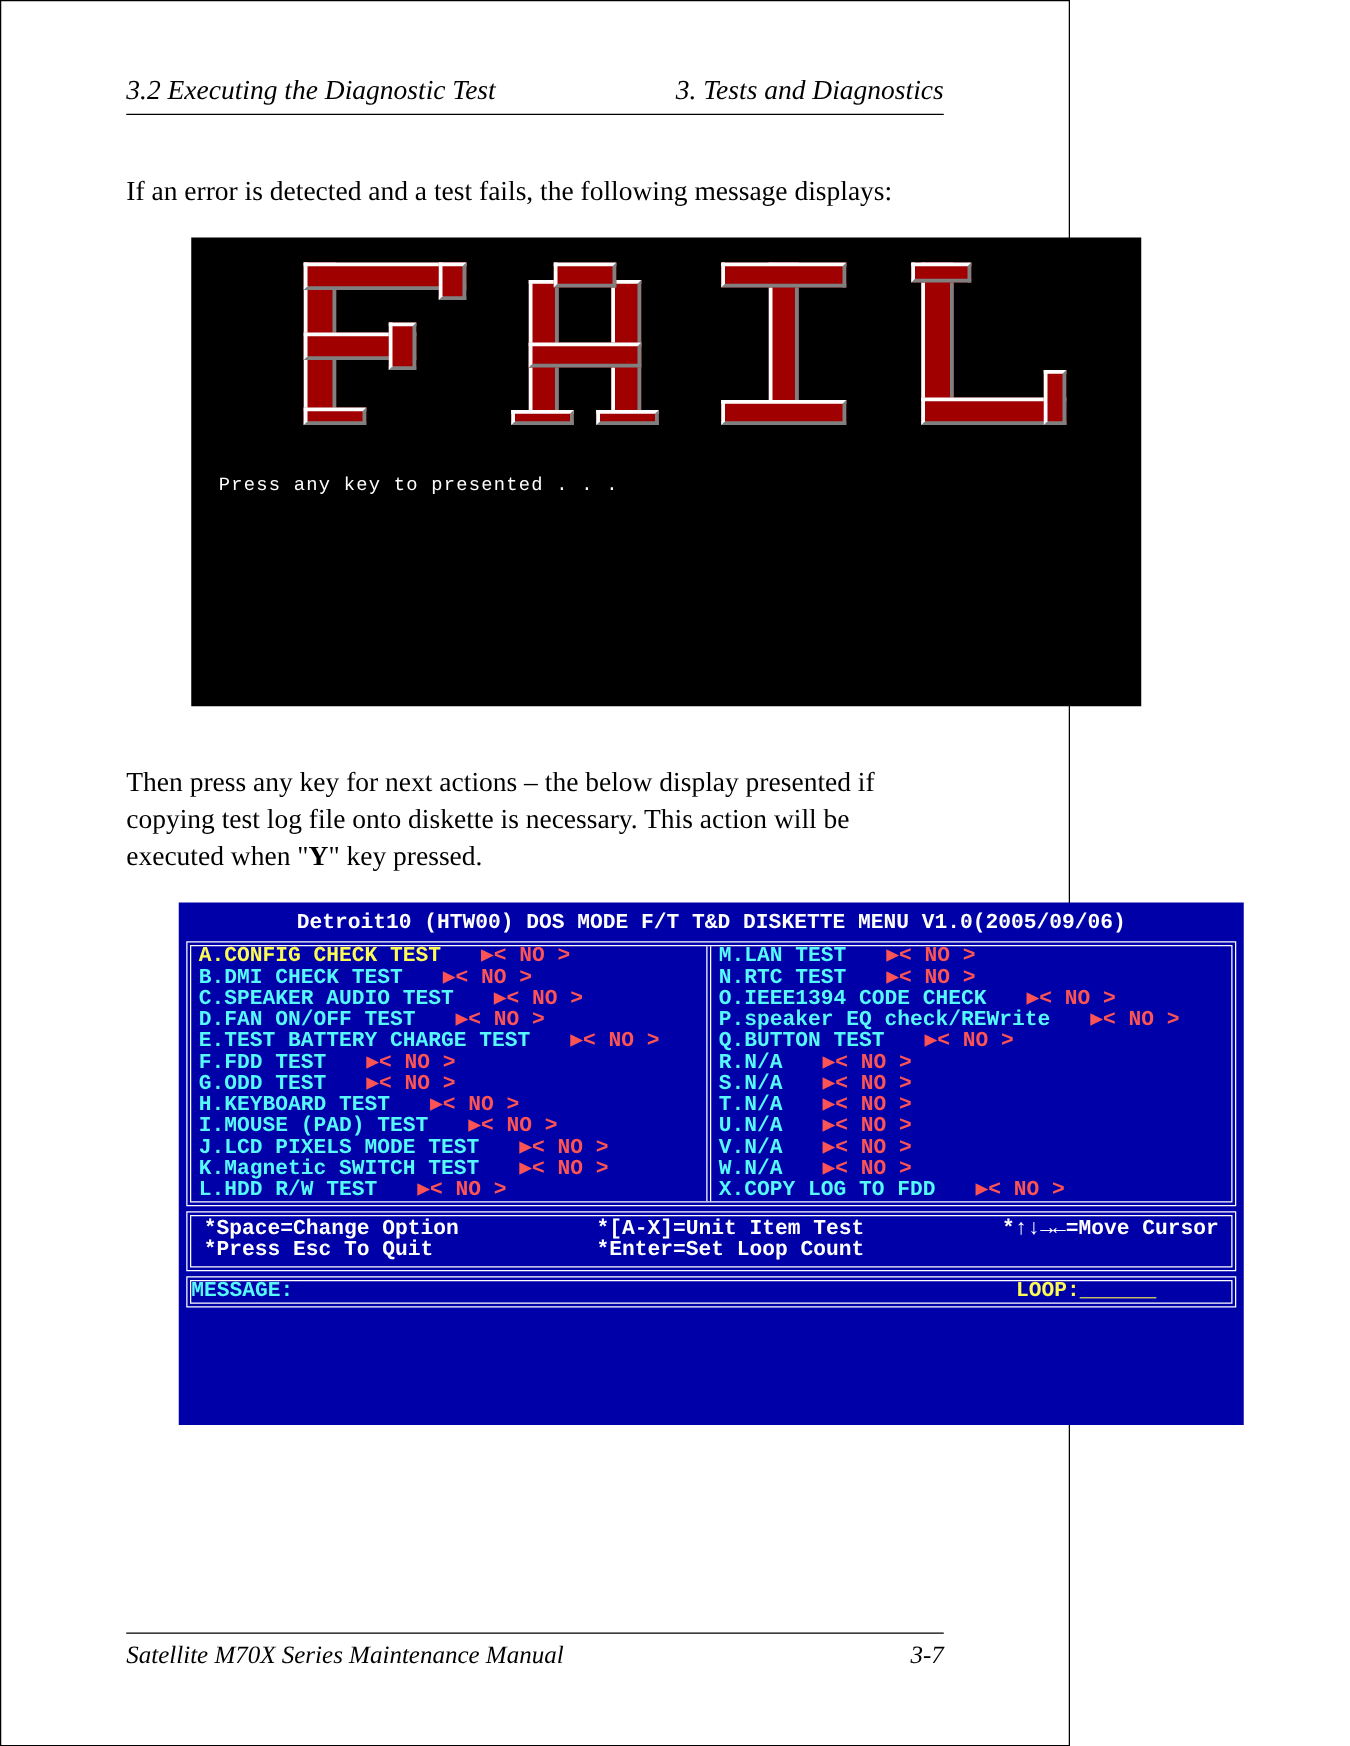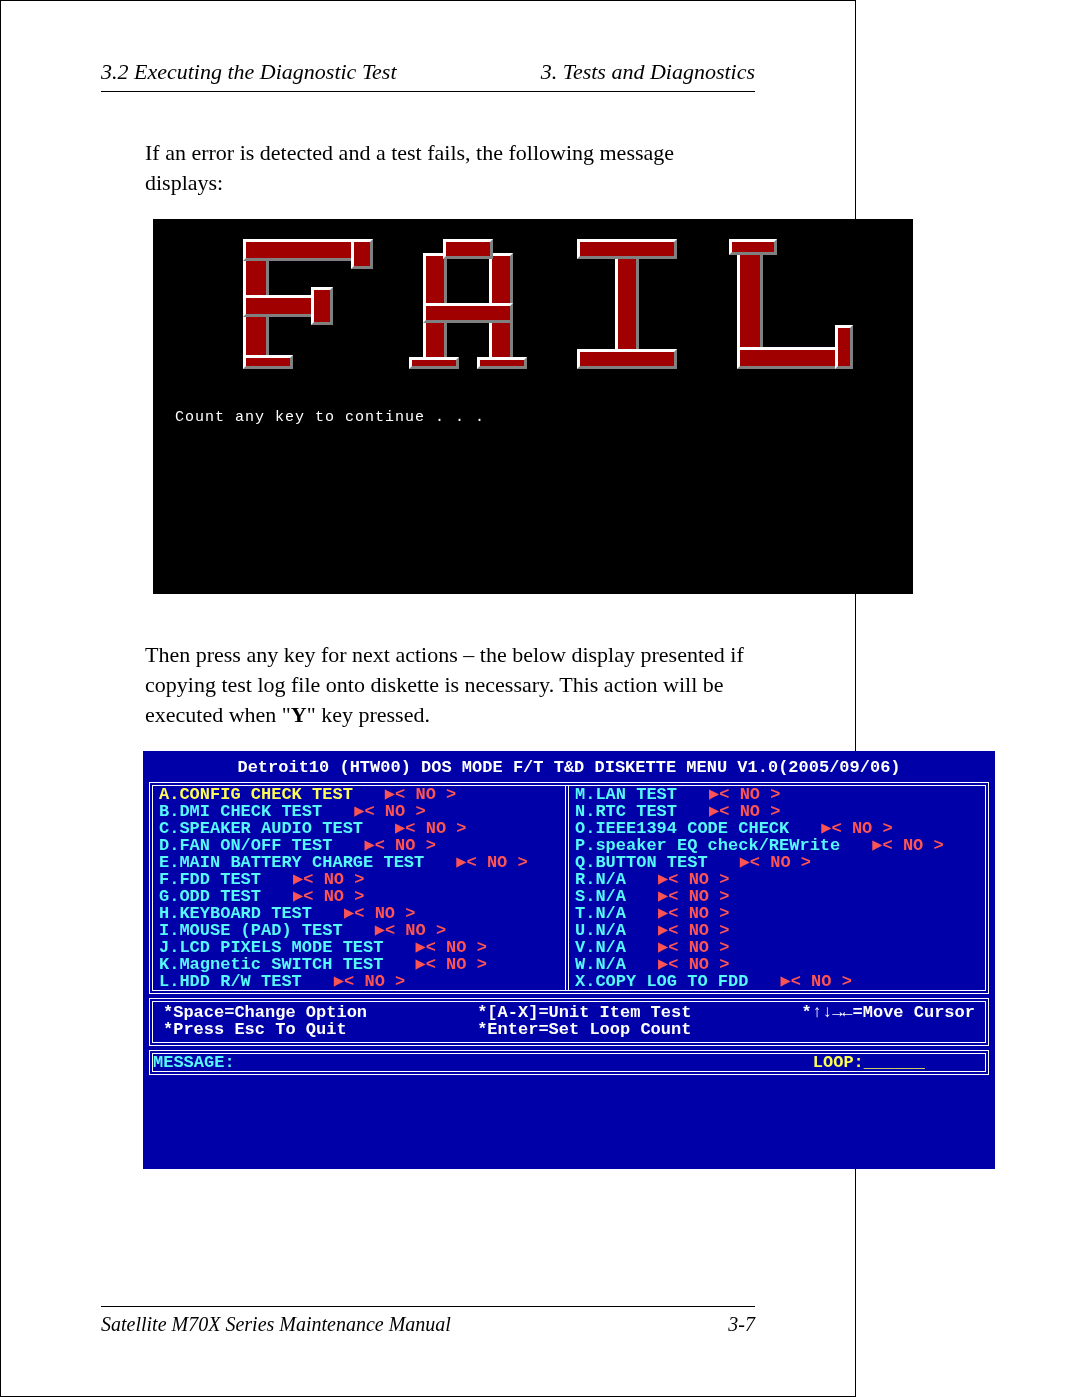--- a/index.html
+++ b/index.html
@@ -22,21 +22,20 @@
     justify-content: space-between;
     font-style: italic;
     font-size: 22px;
     padding-bottom: 6px;
     border-bottom: 1.5px solid #000;
   }
   .body-text {
     font-size: 22px;
     line-height: 1.35;
     margin-top: 46px;
-    margin-left: 44px;
   }
   .body-text.p2 {
     margin-top: 46px;
   }
 
   
   .term1 {
     width: 760px;
     height: 375px;
     background: #000;
@@ -213,38 +212,38 @@
           <div class="seg s1"></div>
           <div class="seg s3"></div>
       </div>
       <div class="glyph L">
         <div class="seg s1"></div>
           <div class="seg s2"></div>
           <div class="seg s3"></div>
           <div class="seg s4"></div>
       </div>
     </div>
-    <div class="press-key">Count any key to continue . . .</div>
+    <div class="press-key">Press any key to presented . . .</div>
   </div>
 
   <p class="body-text p2">
     <span>Then press any key for next actions – the below display presented if copying test log file onto diskette is necessary. This action will be executed when "</span><b>Y</b><span>" key pressed.</span>
   </p>
 
   <div class="term2">
     <div class="title">Detroit10 (HTW00) DOS MODE F/T T&amp;D DISKETTE MENU V1.0(2005/09/06)</div>
 
     <div class="dbl-box">
       <div class="menu-columns">
         <div class="menu-col left" id="menu-left">
             <div class="menu-row sel"><span class="label">A.CONFIG CHECK TEST</span><span class="no">▶&lt; NO &gt;</span></div>
             <div class="menu-row"><span class="label">B.DMI CHECK TEST</span><span class="no">▶&lt; NO &gt;</span></div>
             <div class="menu-row"><span class="label">C.SPEAKER AUDIO TEST</span><span class="no">▶&lt; NO &gt;</span></div>
             <div class="menu-row"><span class="label">D.FAN ON/OFF TEST</span><span class="no">▶&lt; NO &gt;</span></div>
-            <div class="menu-row"><span class="label">E.MAIN BATTERY CHARGE TEST</span><span class="no">▶&lt; NO &gt;</span></div>
+            <div class="menu-row"><span class="label">E.TEST BATTERY CHARGE TEST</span><span class="no">▶&lt; NO &gt;</span></div>
             <div class="menu-row"><span class="label">F.FDD TEST</span><span class="no">▶&lt; NO &gt;</span></div>
             <div class="menu-row"><span class="label">G.ODD TEST</span><span class="no">▶&lt; NO &gt;</span></div>
             <div class="menu-row"><span class="label">H.KEYBOARD TEST</span><span class="no">▶&lt; NO &gt;</span></div>
             <div class="menu-row"><span class="label">I.MOUSE (PAD) TEST</span><span class="no">▶&lt; NO &gt;</span></div>
             <div class="menu-row"><span class="label">J.LCD PIXELS MODE TEST</span><span class="no">▶&lt; NO &gt;</span></div>
             <div class="menu-row"><span class="label">K.Magnetic SWITCH TEST</span><span class="no">▶&lt; NO &gt;</span></div>
             <div class="menu-row"><span class="label">L.HDD R/W TEST</span><span class="no">▶&lt; NO &gt;</span></div>
           </div>
         <div class="menu-col" id="menu-right">
             <div class="menu-row"><span class="label">M.LAN TEST</span><span class="no">▶&lt; NO &gt;</span></div>

